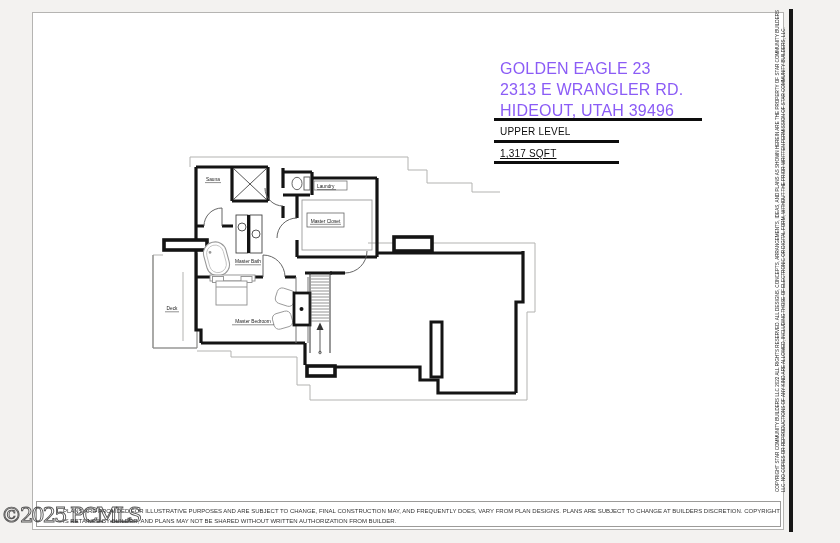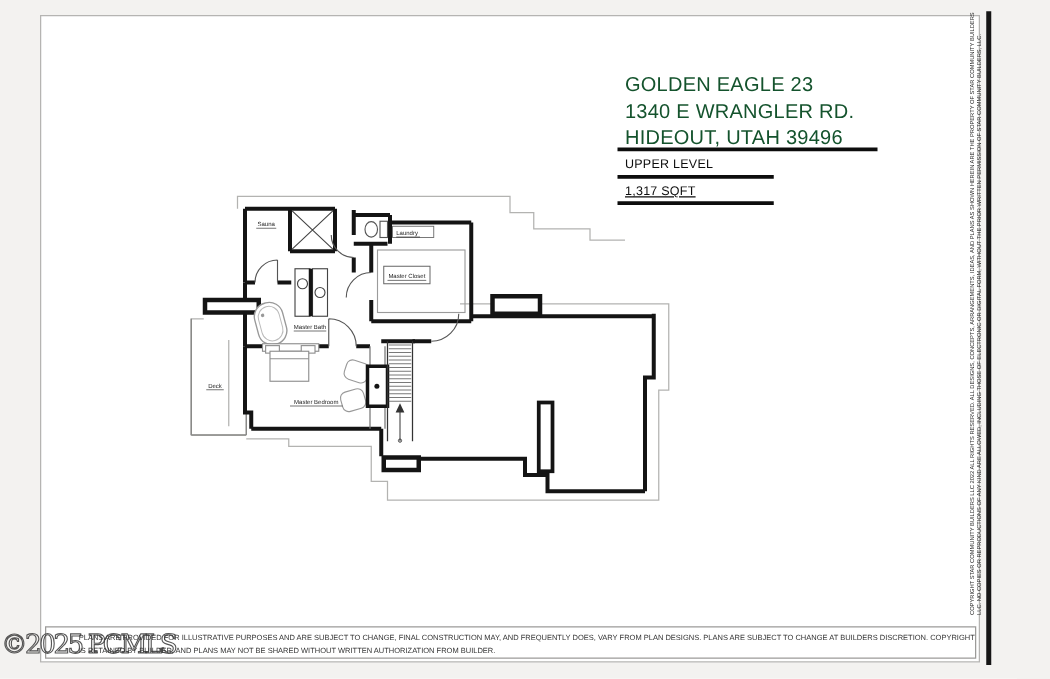--- a/index.html
+++ b/index.html
@@ -11,21 +11,21 @@
   }
   .sheet{
     position:absolute;left:32px;top:12px;width:752px;height:518px;
     background:#ffffff;border:1px solid #b5b4b2;box-sizing:border-box;
   }
   .right-rule{
     position:absolute;left:789px;top:9px;width:4px;height:523px;background:#161616;
   }
   
   .title-block{position:absolute;left:500px;top:58px;}
-  .addr-line{font-size:16px;line-height:21px;letter-spacing:.2px;color:#14532d;white-space:nowrap;}
+  .addr-line{font-size:16px;line-height:21px;letter-spacing:.2px;color:#8b5cf6;white-space:nowrap;}
   .bar{position:absolute;background:#0d0d0d;}
   .bar-address{left:494px;top:118px;width:208px;height:3px;}
   .bar-level{left:494px;top:140px;width:125px;height:2.5px;}
   .bar-area{left:494px;top:161px;width:125px;height:2.5px;}
   .sub-label{position:absolute;font-size:10px;letter-spacing:.2px;color:#0e0e0e;white-space:nowrap;}
   .level-label{left:500px;top:126px;}
   .area-label{left:500px;top:148px;text-decoration:underline;}
   
   .plan-svg{position:absolute;left:0;top:0;}
   
@@ -52,21 +52,21 @@
   }
 </style>
 </head>
 <body>
 
 <div class="sheet"></div>
 <div class="right-rule"></div>
 
 <div class="title-block">
   <div class="addr-line">GOLDEN EAGLE 23</div>
-  <div class="addr-line">1340 E WRANGLER RD.</div>
+  <div class="addr-line">2313 E WRANGLER RD.</div>
   <div class="addr-line">HIDEOUT, UTAH 39496</div>
 </div>
 <div class="bar bar-address"></div>
 <div class="sub-label level-label">UPPER LEVEL</div>
 <div class="bar bar-level"></div>
 <div class="sub-label area-label">1,317 SQFT</div>
 <div class="bar bar-area"></div>
 
 <svg class="plan-svg" width="840" height="543" viewBox="0 0 840 543">
 

